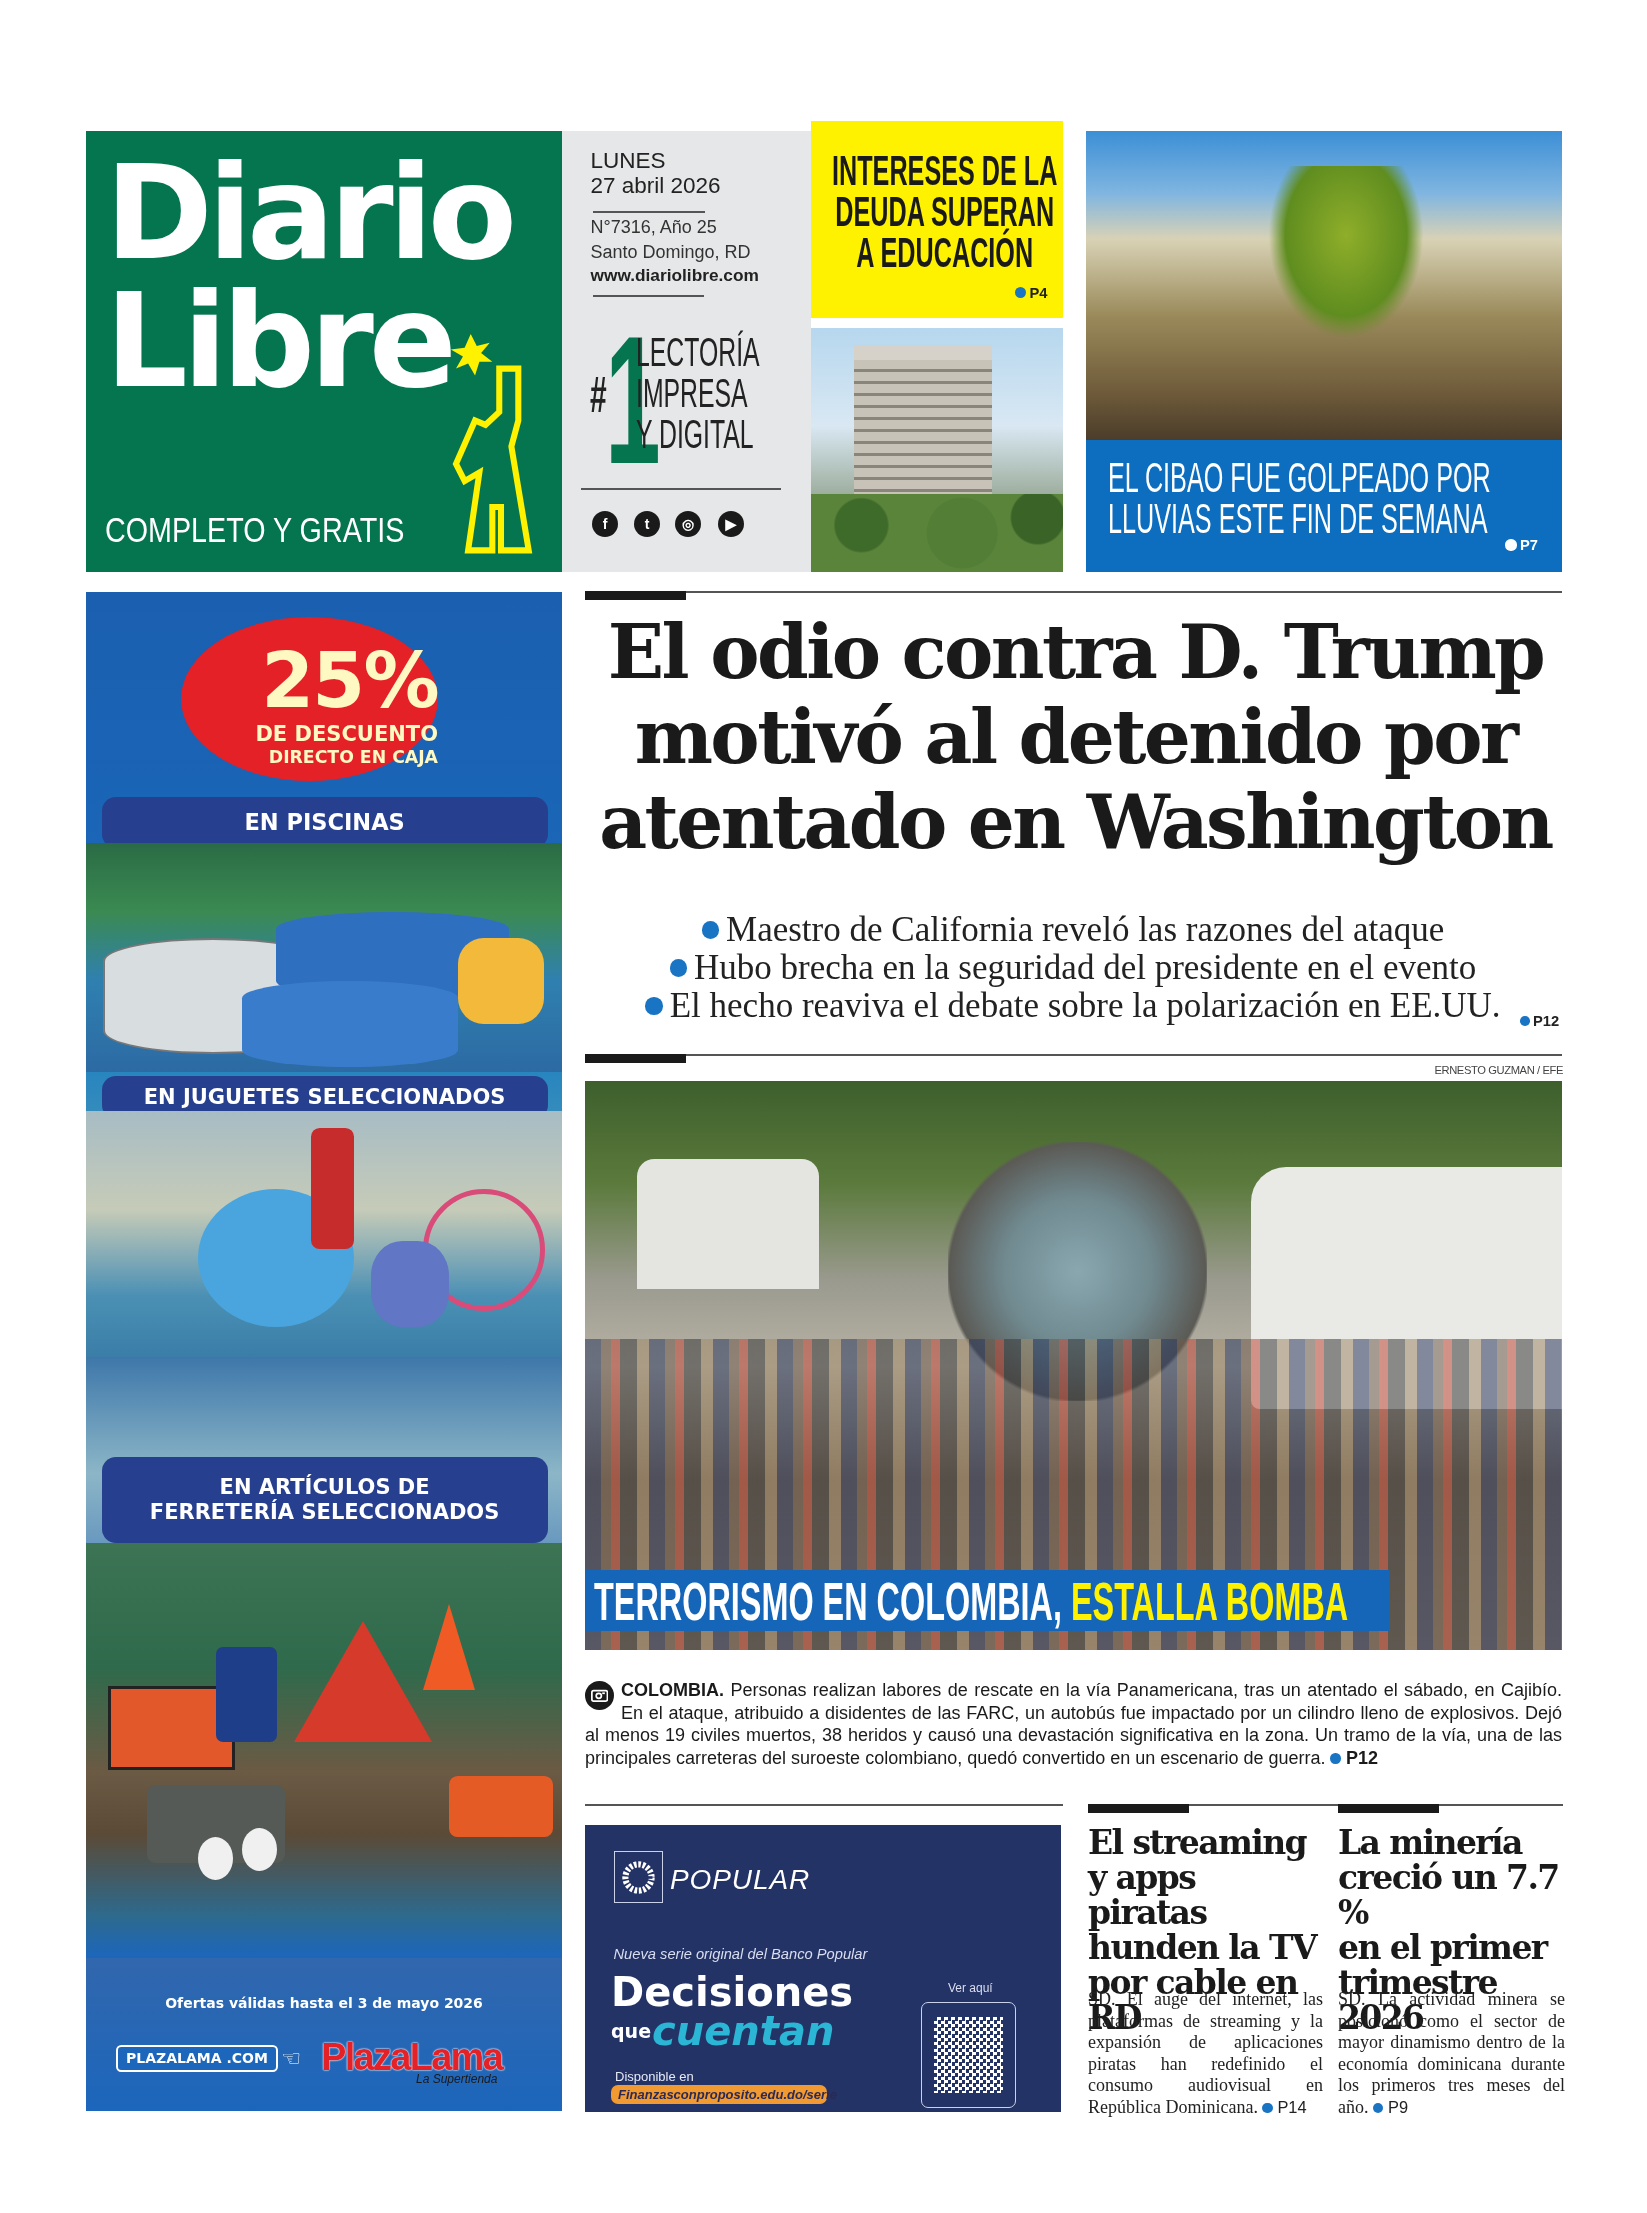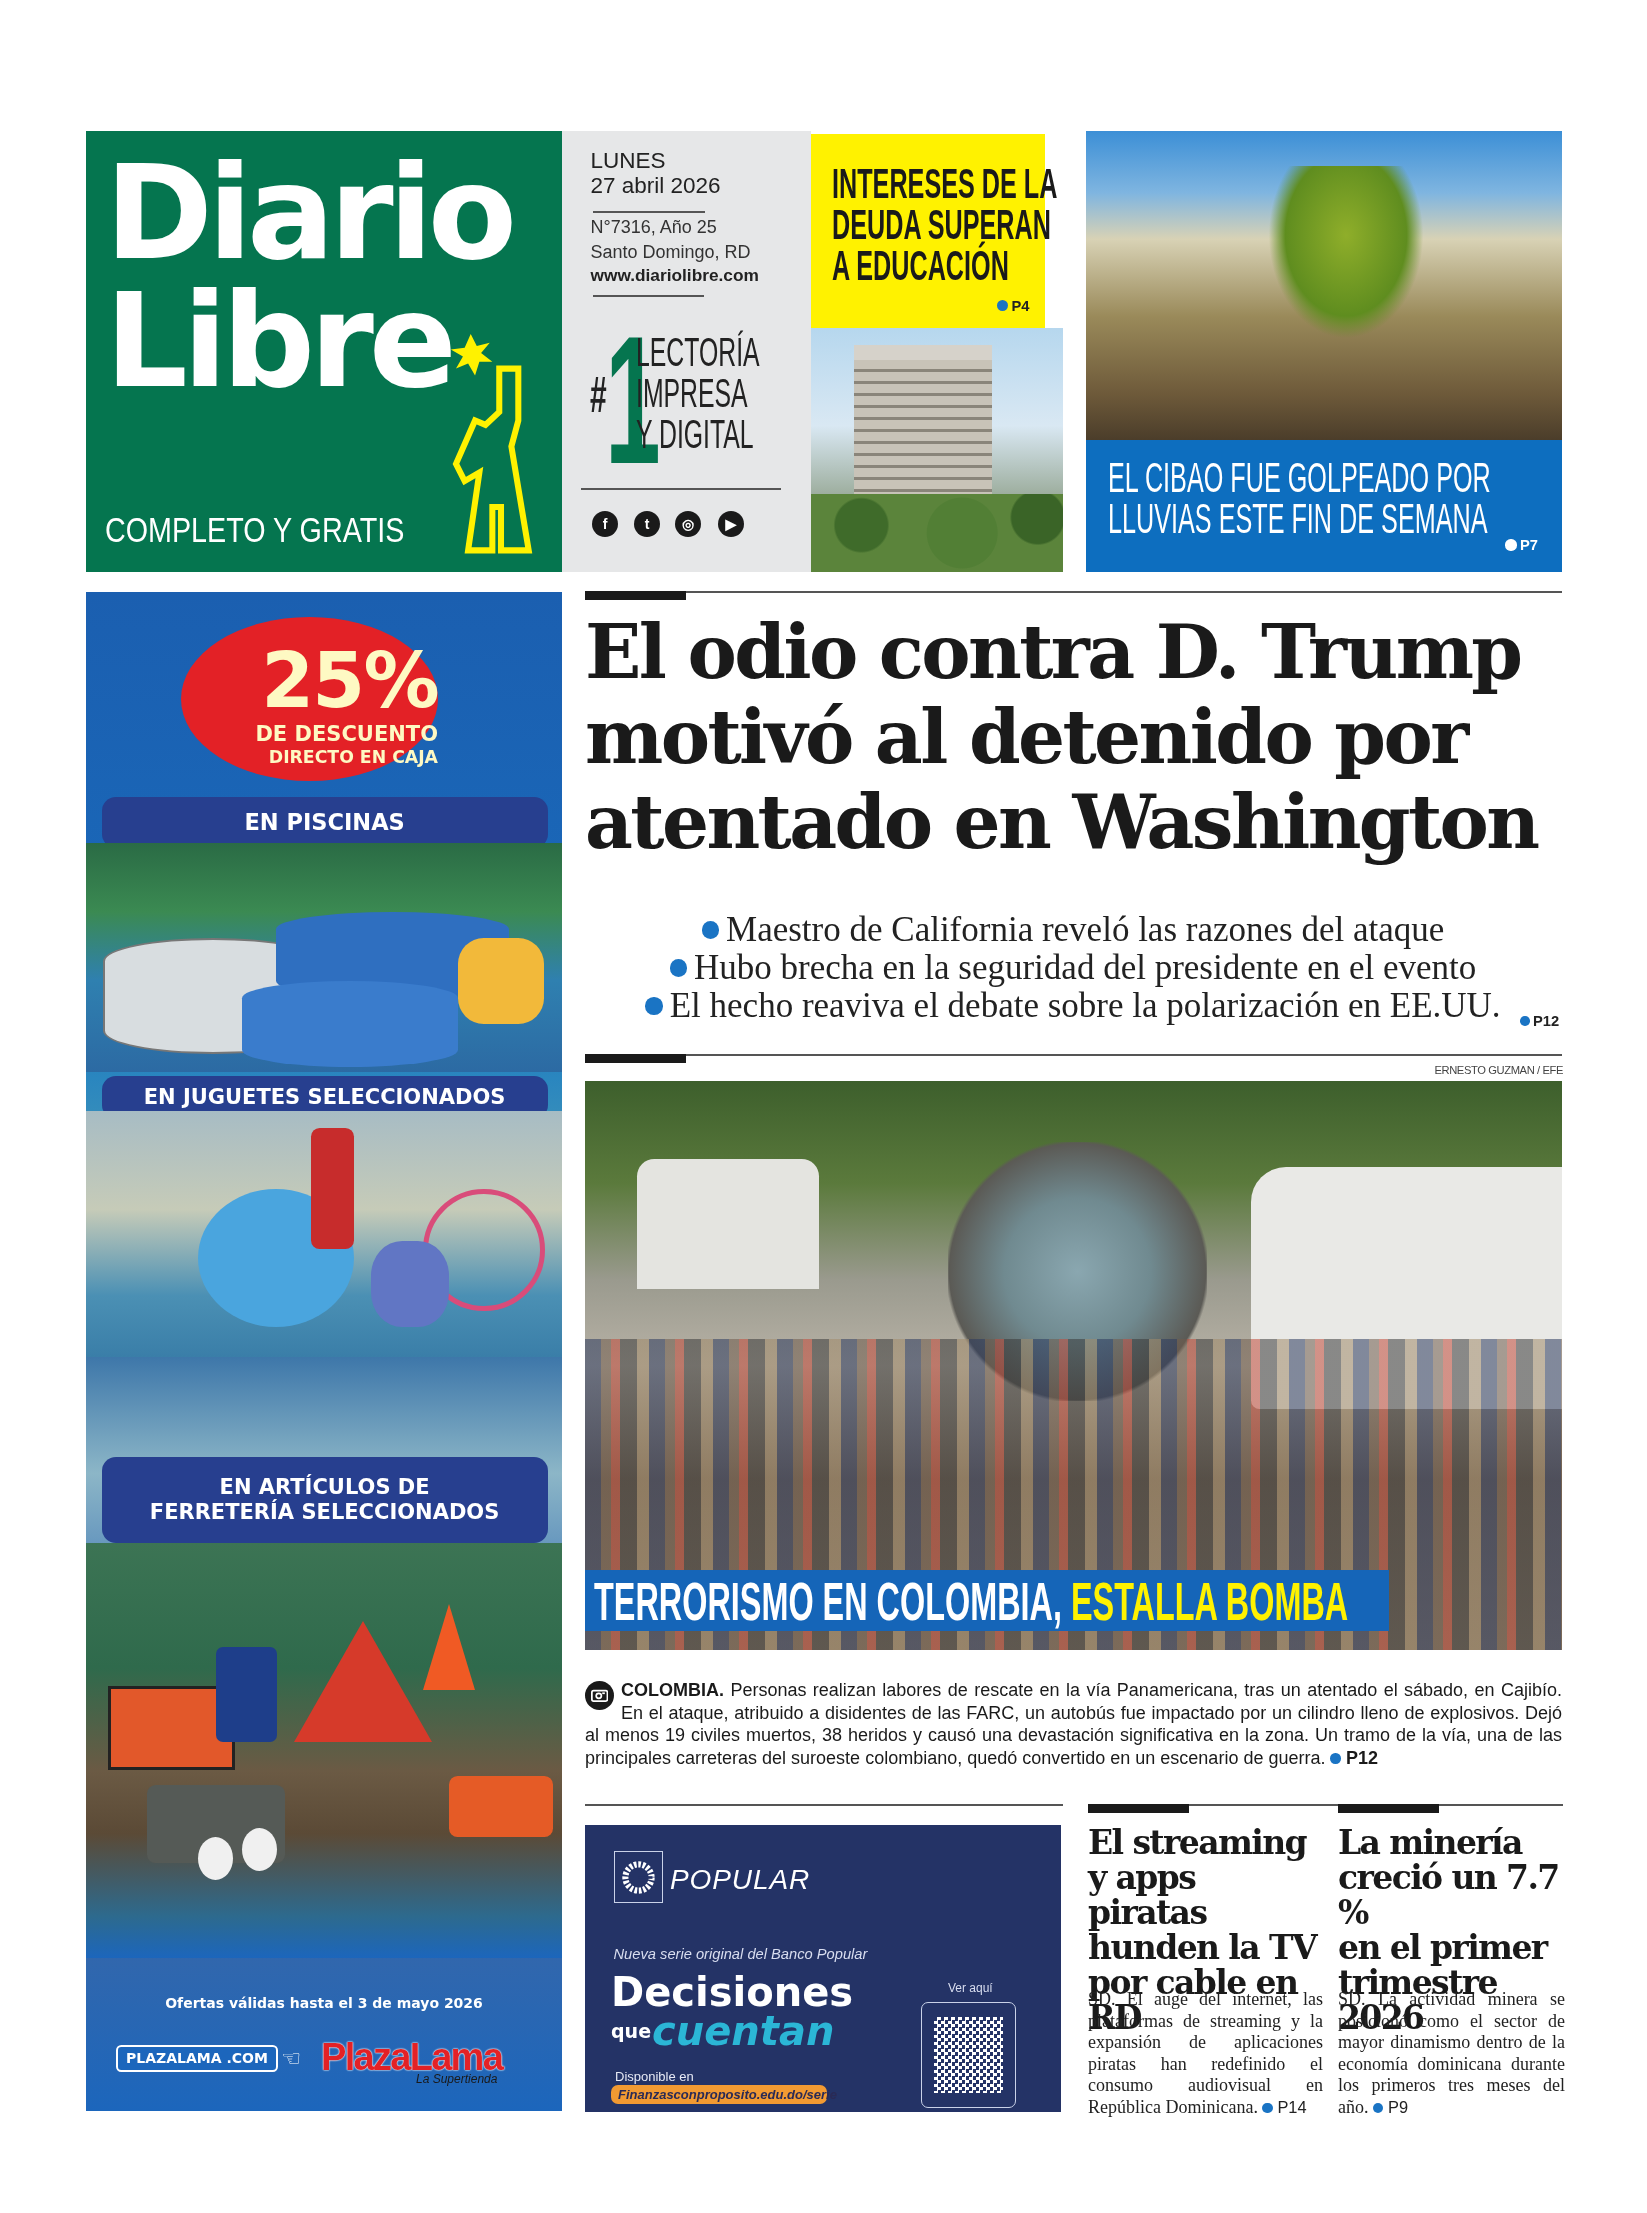--- a/index.html
+++ b/index.html
@@ -20,21 +20,21 @@
   .info-rule { position:absolute; left:31px; height:1.7px; background:#555; }
   .info-issue { position:absolute; left:28.5px; top:86px; font-size:18px; color:#333; }
   .info-city { position:absolute; left:28.5px; top:111px; font-size:18px; color:#333; }
   .info-url { position:absolute; left:28.5px; top:134px; font-size:17.3px; font-weight:bold; color:#222; }
   .rank-hash { position:absolute; left:28px; top:235px; font-family:"Liberation Sans", sans-serif; font-weight:bold; font-size:50px; color:#222; transform:scaleX(0.6); transform-origin:left top; }
   .rank-one { position:absolute; left:43px; top:178px; font-family:"Liberation Sans", sans-serif; font-weight:bold; font-size:182px; line-height:1; color:#05754f; transform:scaleX(0.55); transform-origin:left top; }
   .rank-text { position:absolute; left:74px; top:201px; font-size:40px; line-height:41px; font-weight:normal; color:#222; transform:scaleX(0.62); transform-origin:left top; white-space:nowrap; }
   .info-rule2 { position:absolute; left:19px; top:357px; width:200px; height:1.7px; background:#555; }
   .social { position:absolute; top:380px; width:26px; height:26px; border-radius:50%; background:#1a1a1a; color:#fff; display:flex; align-items:center; justify-content:center; font-size:14px; font-weight:bold; }
 
-  .yellow-block { left:811px; top:134px; width:234px; height:197px; background:#fff200; }
+  .yellow-block { left:811px; top:121px; width:252px; height:197px; background:#fff200;text-align:center; }
   .yellow-title { position:absolute; left:21px; top:29px; font-family:"Liberation Sans", sans-serif; font-size:42px; line-height:41px; font-weight:bold; color:#1a1a1a; transform:scaleX(0.6); transform-origin:left top; white-space:nowrap; }
   .page-ref { font-weight:bold; font-size:14.7px; color:#222; display:inline-flex; align-items:center; gap:3.5px; }
   .dot { display:inline-block; width:11.2px; height:11.2px; border-radius:50%; background:#1a74c4; }
   .yellow-ref { position:absolute; right:15.6px; bottom:17.3px; }
   .building-photo { left:811px; top:328px; width:252px; height:244px; background:linear-gradient(180deg,#b6d7ee 0%,#d9e8f3 40%,#8fa08a 75%,#4e7236 100%); overflow:hidden; }
   .building { position:absolute; left:43px; top:17.3px; width:138px; height:164px; background:repeating-linear-gradient(180deg,#c8c3b8 0px,#c8c3b8 8.6px,#8a857a 8.6px,#8a857a 12px); border-top:15.6px solid #d6d2ca; }
   .trees { position:absolute; left:0; bottom:0; width:100%; height:78px; background:radial-gradient(circle at 20% 40%,#3f6b2a 0,#3f6b2a 26px,transparent 28px),radial-gradient(circle at 60% 50%,#527f35 0,#527f35 35px,transparent 36px),radial-gradient(circle at 90% 30%,#3a6427 0,#3a6427 26px,transparent 28px),#5b843b; }
 
   .cibao-block { left:1086px; top:131px; width:476px; height:441px; background:#0d6ebf; overflow:hidden; }
   .cibao-photo { position:absolute; left:0; top:0; width:476px; height:309px; background:linear-gradient(180deg,#3c8fd6 0%,#7fb5e0 20%,#d8d2b5 35%,#9a8a5a 60%,#6e5a3a 85%,#4b3d2a 100%); }
@@ -56,21 +56,21 @@
   .tool-scene { position:absolute; left:0; top:860px; width:476px; height:484px; background:linear-gradient(180deg,#3c7454 0%,#2f6a4c 30%,#6b5a44 55%,#5b4a36 70%,#2d6a8e 90%,#1c66bc 100%); }
   .valid-text { position:absolute; left:0; right:0; top:1403px; text-align:center; color:#fff; font-family:"DejaVu Sans", sans-serif; font-weight:bold; font-size:14px; }
   .plaza-url { position:absolute; left:30px; top:1453px; width:158px; height:22.5px; border:2.6px solid #fff; border-radius:5.2px; color:#fff; background:#1c66bc; font-family:"DejaVu Sans", sans-serif; font-weight:bold; font-size:14px; display:flex; align-items:center; justify-content:center; }
   .hand-icon { position:absolute; left:195px; top:1453px; color:#fff; font-size:22.5px; }
   .plaza-logo { position:absolute; left:235px; top:1444px; color:#e32126; font-family:"Liberation Sans", sans-serif; font-size:38px; font-weight:bold; letter-spacing:-1.7px; text-shadow:0 0 1.7px #fff,0 0 1.7px #fff; }
   .plaza-sub { position:absolute; left:330px; top:1480px; color:#1a1a1a; font-style:italic; font-size:12px; }
 
   
   .rule-thin { position:absolute; height:1.7px; background:#555; }
   .rule-thick { position:absolute; height:8.6px; background:#1a1a1a; }
-  .headline { left:585px; top:610px; width:981px; font-family:"DejaVu Serif", serif; font-weight:bold; font-size:74px; line-height:85px; letter-spacing:-2.6px; color:#1a1a1a; }
+  .headline { left:585px; top:610px; width:981px; font-family:"DejaVu Serif", serif; font-weight:bold; font-size:74px; line-height:85px; letter-spacing:-2.6px; color:#1a1a1a;text-align:center; }
   .bullets { left:589px; top:911px; width:968px; font-family:"Liberation Serif", serif; font-size:35px; line-height:38px; color:#222; }
   .bullets .b { display:flex; align-items:center; gap:7px; white-space:nowrap;justify-content:center; }
   .bullets .b .dot { width:17.3px; height:17.3px; flex:0 0 17.3px; }
   .lead-ref { left:1520px; top:1013px; }
   .credit { left:1349px; top:1064px; width:214px; text-align:right; font-size:11.2px; color:#444; letter-spacing:-0.4px; }
   .main-photo { left:585px; top:1081px; width:977px; height:569px; overflow:hidden; background:linear-gradient(180deg,#3d5f2c 0%,#5b7a3c 18%,#9a9a8e 35%,#b8b2a6 50%,#7a6a58 70%,#8c7d6a 100%); }
   .bus-r { position:absolute; right:0; top:86px; width:311px; height:242px; background:#e9e9e6; border-radius:35px 0 0 8.6px; }
   .bus-l { position:absolute; left:52px; top:78px; width:182px; height:130px; background:#e4e4e0; border-radius:17.3px 17.3px 0 0; }
   .wreck { position:absolute; left:363px; top:61px; width:259px; height:259px; background:radial-gradient(circle at 50% 50%,#8aa7b0 0,#708a90 40%,#5b5a55 70%,transparent 72%); }
   .crowd { position:absolute; left:0; bottom:0; width:100%; height:311px; background:repeating-linear-gradient(90deg,#2c3a5e 0px,#2c3a5e 15.6px,#6f5b4c 15.6px,#6f5b4c 26px,#c04a3a 26px,#c04a3a 35px,#3a3a3a 35px,#3a3a3a 52px,#a08a6a 52px,#a08a6a 64px); opacity:0.55; }

